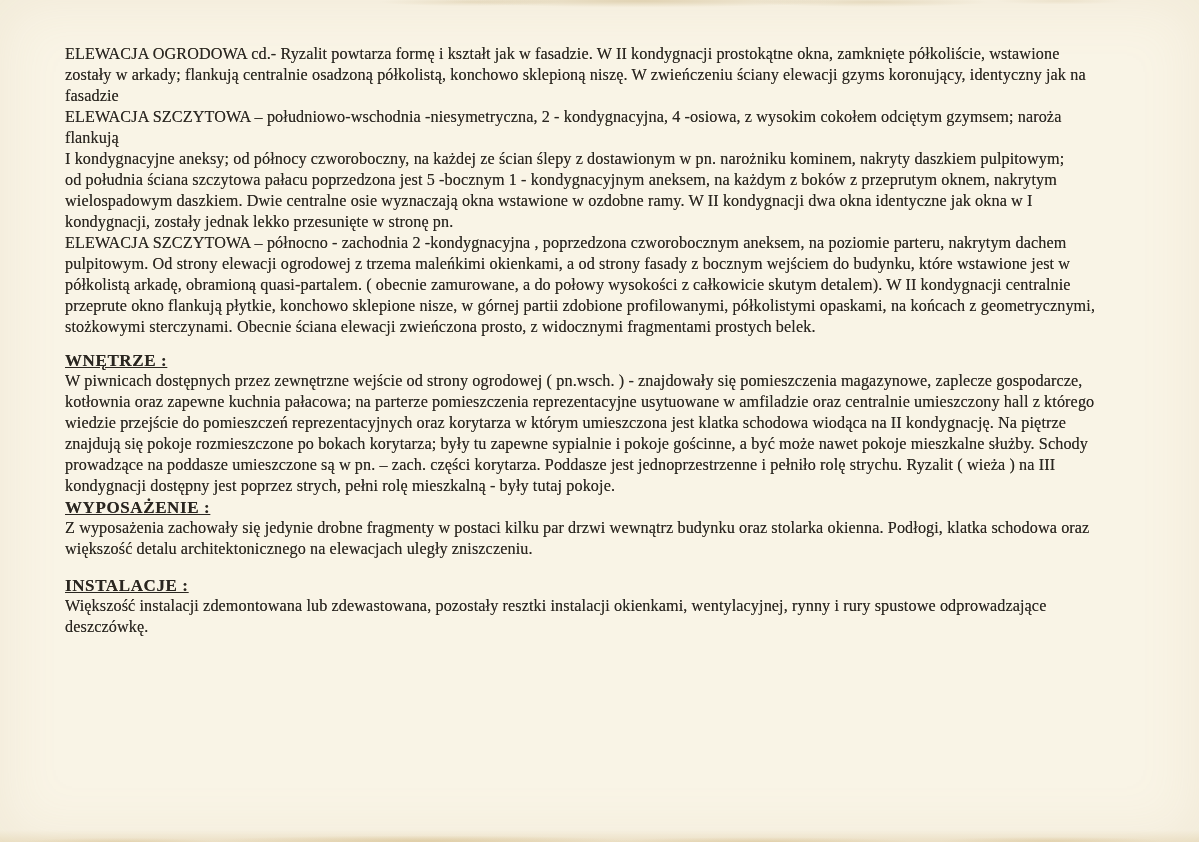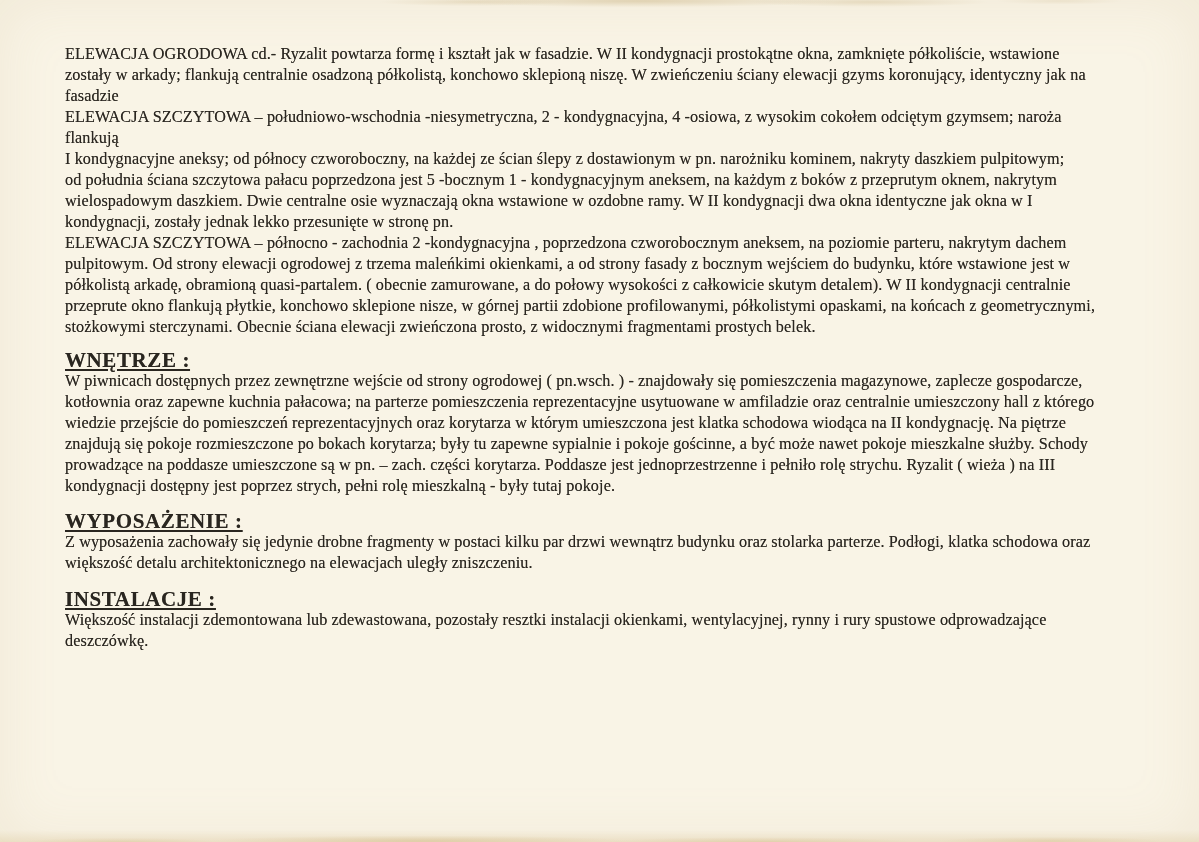--- a/index.html
+++ b/index.html
@@ -22,29 +22,29 @@
     line-height: 21px;
     letter-spacing: 0.1px;
     text-shadow: 0 0 0.5px rgba(42, 38, 32, 0.6);
   }
   .sec-body {
     margin: 0;
     white-space: pre-line;
   }
   .sec-heading {
     margin: 0;
-    font-size: 21px;
+    font-size: 17px;
     line-height: 21px;
     font-weight: 700;
     text-decoration: underline;
     letter-spacing: 0.6px;
     white-space: pre-line;
   }
   .m-interior   { margin-top: 12px; }
-  .m-equipment  { margin-top: 14px; }
+  .m-equipment  { }
   .m-utilities  { margin-top: 15px; }
   .edge-top {
     position: absolute; top: 0; left: 0; width: 100%; height: 18px;
     pointer-events: none;
     background:
       radial-gradient(ellipse 280px 9px at 640px 1px, rgba(196, 172, 118, 0.42), rgba(196, 172, 118, 0) 70%),
       radial-gradient(ellipse 170px 7px at 870px 2px, rgba(196, 172, 118, 0.30), rgba(196, 172, 118, 0) 70%),
       radial-gradient(ellipse 130px 6px at 470px 2px, rgba(196, 172, 118, 0.26), rgba(196, 172, 118, 0) 70%),
       radial-gradient(ellipse 90px 5px at 1060px 1px, rgba(196, 172, 118, 0.18), rgba(196, 172, 118, 0) 70%);
   }
@@ -84,21 +84,21 @@
 
     <h2 class="sec-heading m-interior">WNĘTRZE :</h2>
     <p class="sec-body">W piwnicach dostępnych przez zewnętrzne wejście od strony ogrodowej ( pn.wsch. ) - znajdowały się pomieszczenia magazynowe, zaplecze gospodarcze,
 kotłownia oraz zapewne kuchnia pałacowa; na parterze pomieszczenia reprezentacyjne usytuowane w amfiladzie oraz centralnie umieszczony hall z którego
 wiedzie przejście do pomieszczeń reprezentacyjnych oraz korytarza w którym umieszczona jest klatka schodowa wiodąca na II kondygnację. Na piętrze
 znajdują się pokoje rozmieszczone po bokach korytarza; były tu zapewne sypialnie i pokoje gościnne, a być może nawet pokoje mieszkalne służby. Schody
 prowadzące na poddasze umieszczone są w pn. – zach. części korytarza. Poddasze jest jednoprzestrzenne i pełniło rolę strychu. Ryzalit ( wieża ) na III
 kondygnacji dostępny jest poprzez strych, pełni rolę mieszkalną - były tutaj pokoje.</p>
 
     <h2 class="sec-heading m-equipment">WYPOSAŻENIE :</h2>
-    <p class="sec-body">Z wyposażenia zachowały się jedynie drobne fragmenty w postaci kilku par drzwi wewnątrz budynku oraz stolarka parterze. Podłogi, klatka schodowa oraz
+    <p class="sec-body">Z wyposażenia zachowały się jedynie drobne fragmenty w postaci kilku par drzwi wewnątrz budynku oraz stolarka okienna. Podłogi, klatka schodowa oraz
 większość detalu architektonicznego na elewacjach uległy zniszczeniu.</p>
 
     <h2 class="sec-heading m-utilities">INSTALACJE :</h2>
     <p class="sec-body">Większość instalacji zdemontowana lub zdewastowana, pozostały resztki instalacji okienkami, wentylacyjnej, rynny i rury spustowe odprowadzające
 deszczówkę.</p>
 
   </div>
 
   <div class="edge-bottom"></div>
 </div>

